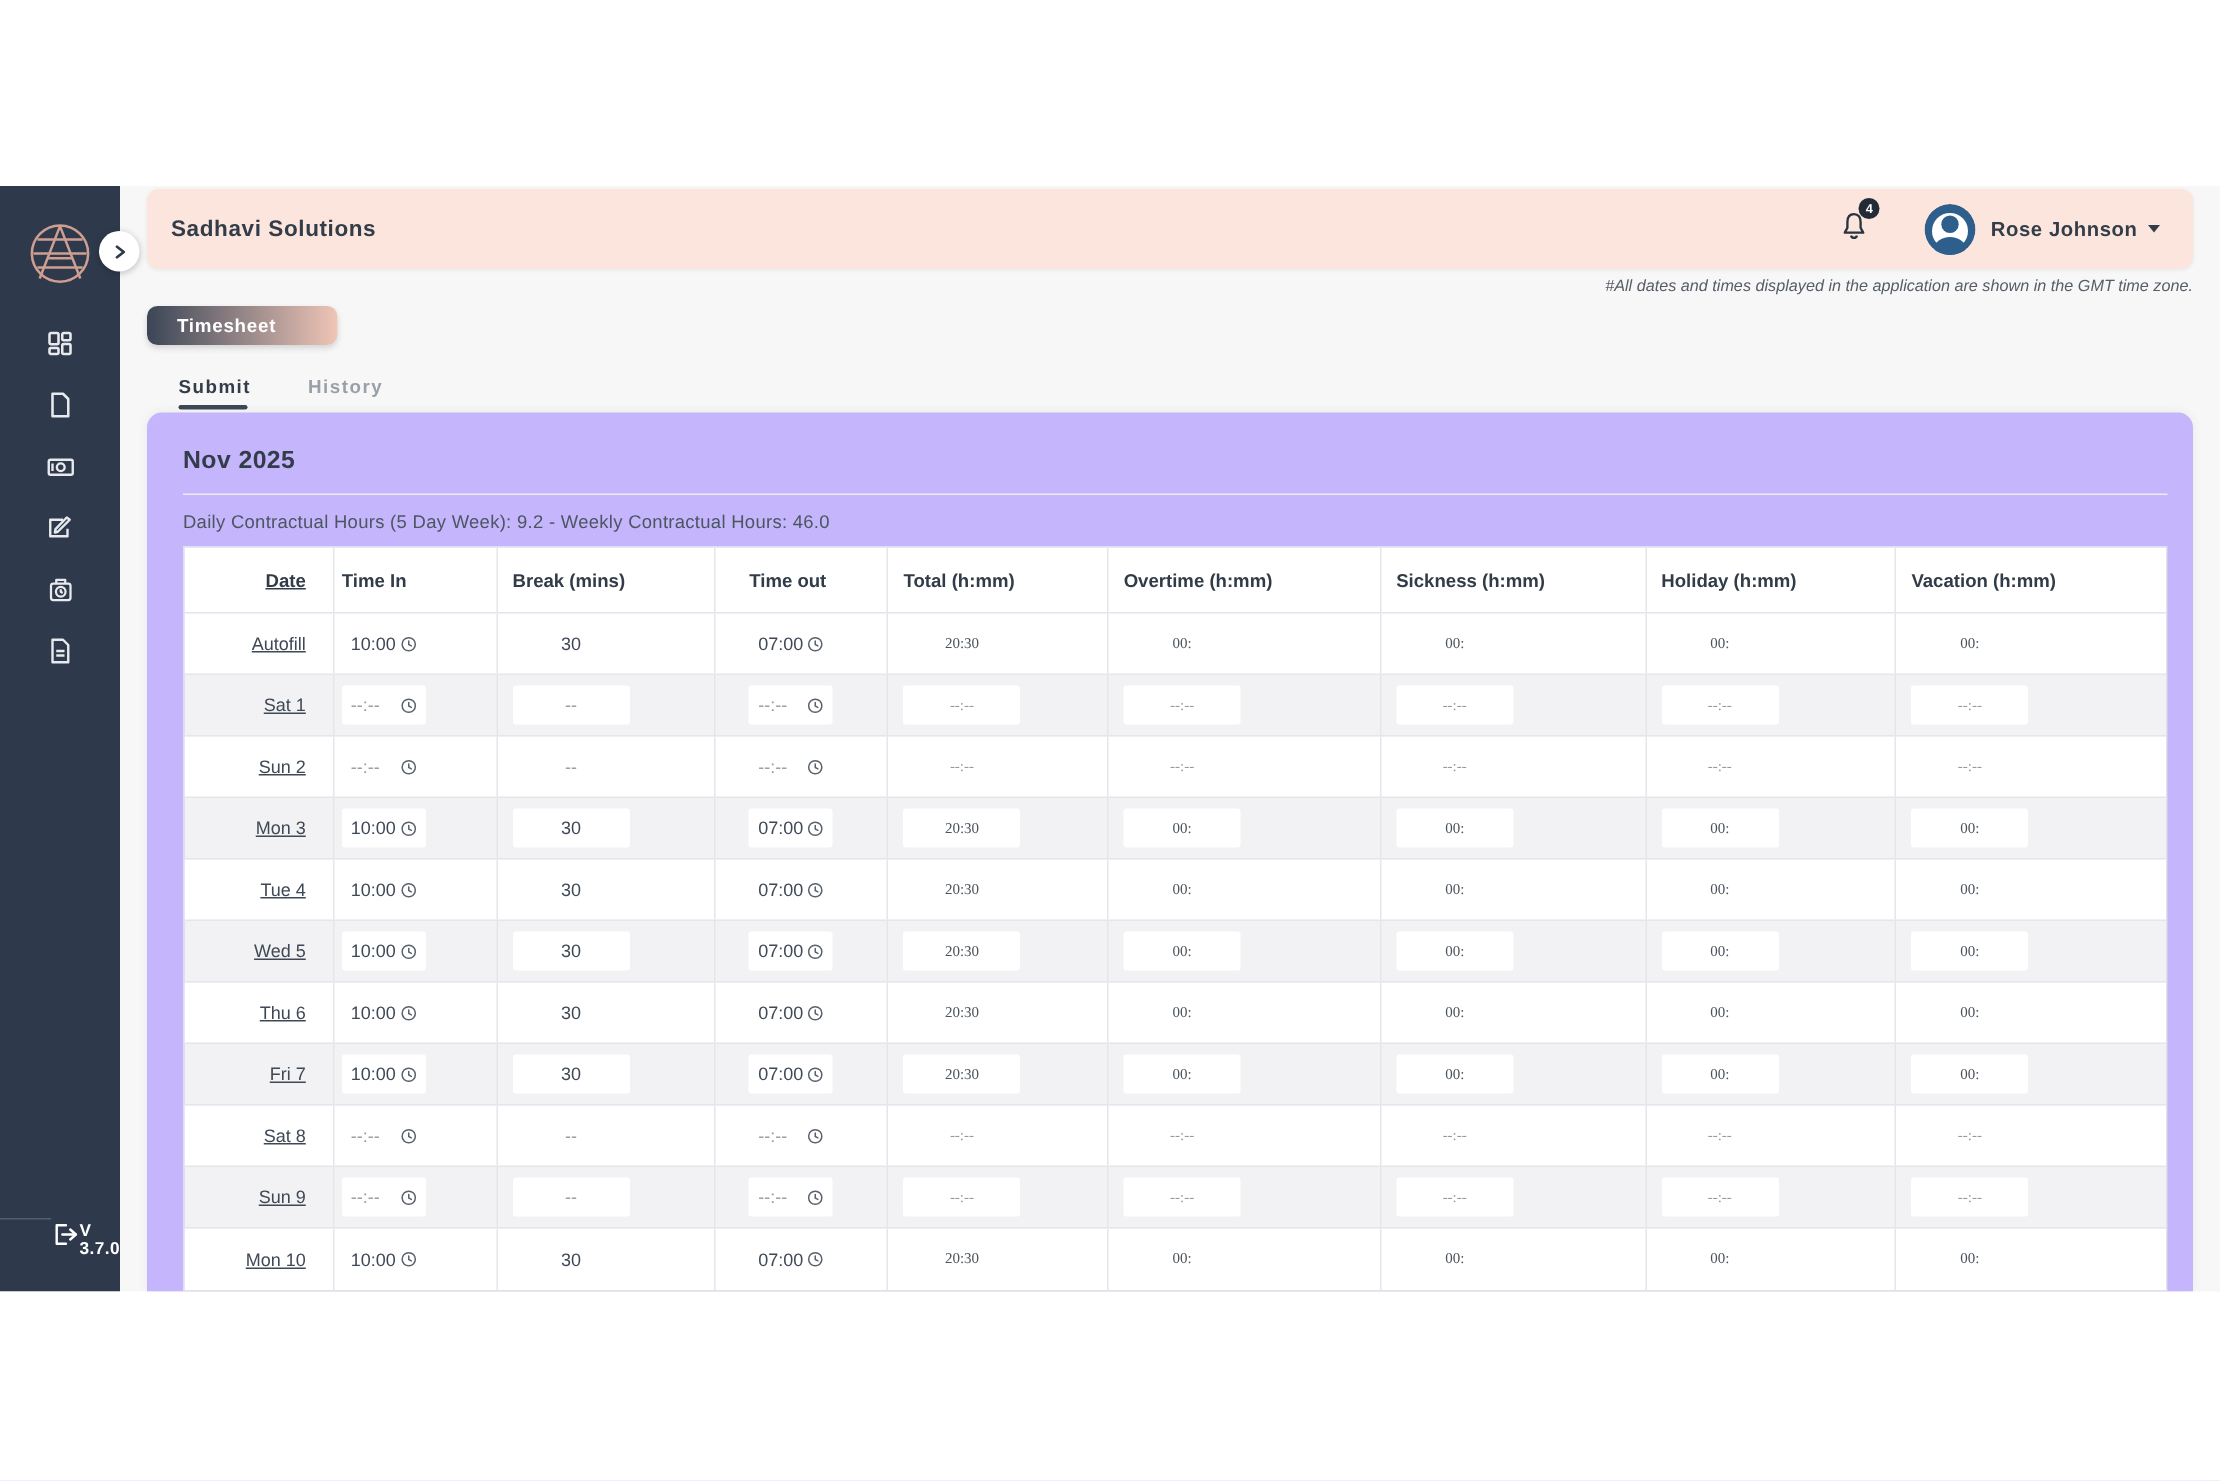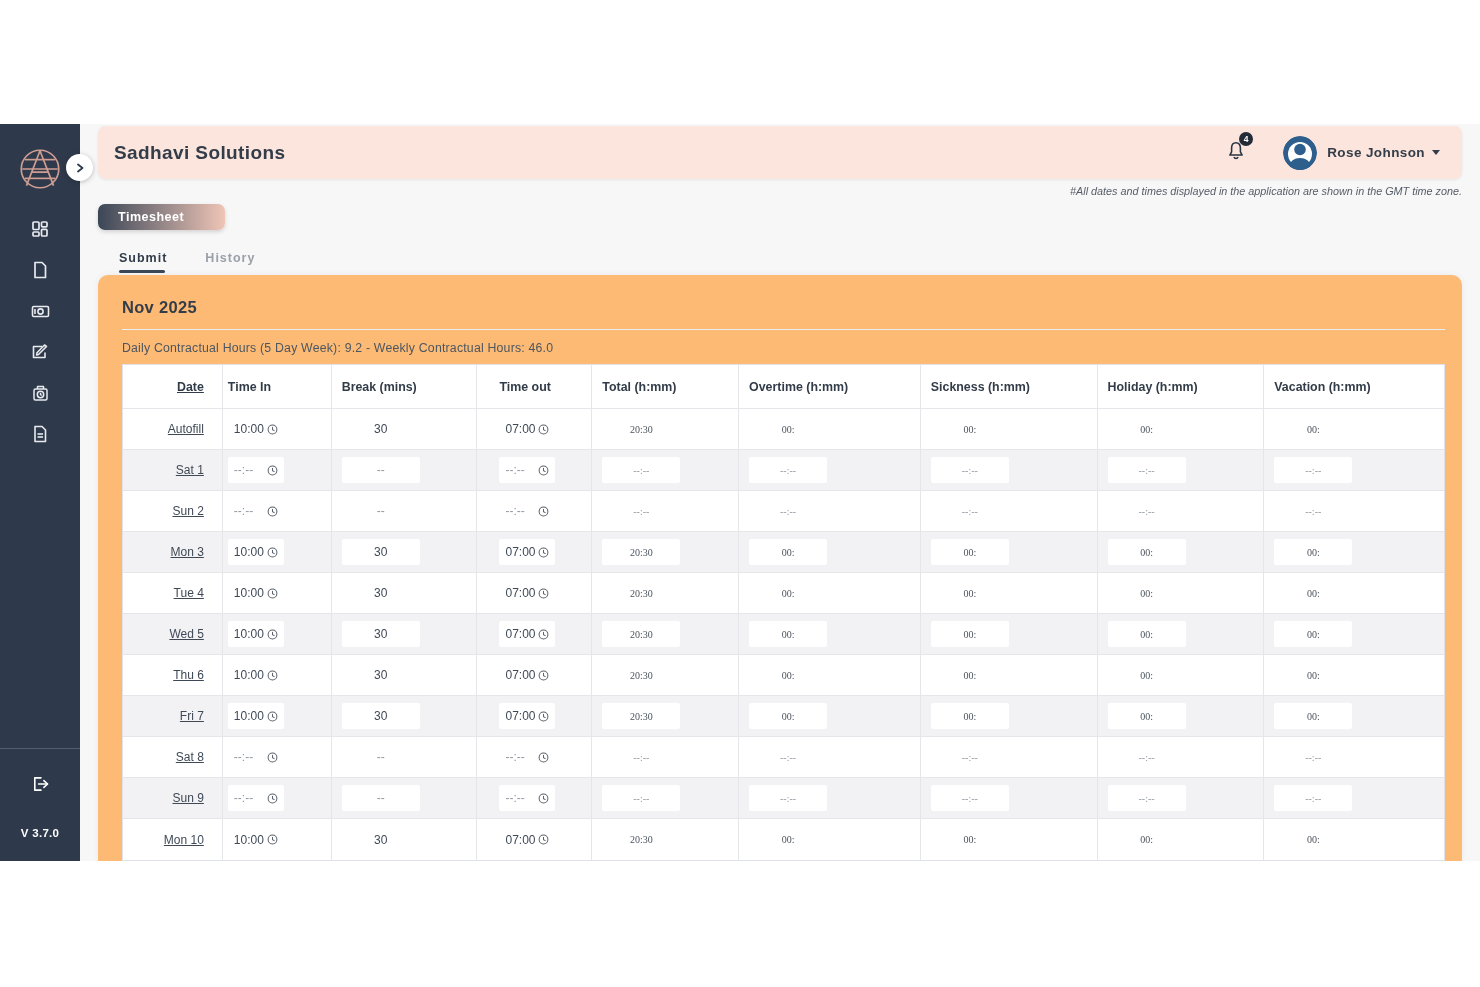--- a/index.html
+++ b/index.html
@@ -9,30 +9,30 @@
   .band { margin-top:124px; height:737px; display:flex; background:#f7f7f8; overflow:hidden; }
 
   
   .sidebar { width:80px; background:#2e3a4b; position:relative; display:flex; flex-direction:column; align-items:center; flex-shrink:0; }
   .logo { margin-top:20px; width:50px; height:50px; }
   .expand-btn { position:absolute; right:-13px; top:30px; width:27px; height:27px; border-radius:50%;
     background:#ffffff; box-shadow:0 1px 5px rgba(0,0,0,.25); display:flex; align-items:center; justify-content:center; cursor:pointer; z-index:5; }
   .nav { margin-top:26px; display:flex; flex-direction:column; gap:23px; align-items:center; }
   .nav-item { width:30px; height:18px; display:flex; align-items:center; justify-content:center; cursor:pointer; }
   .nav-item svg { stroke:#e8eaee; }
-  .side-bottom { margin-top:auto; width:100%; display:flex; flex-direction:column; align-items:center; padding-bottom:22px; }
+  .side-bottom { margin-top:auto; width:100%; display:flex; flex-direction:row; align-items:center; padding-bottom:22px; }
   .side-divider { width:100%; height:1px; background:rgba(255,255,255,.18); }
   .logout { margin-top:26px; cursor:pointer; }
   .version { margin-top:30px; color:#ffffff; font-weight:bold; font-size:11.5px; letter-spacing:.3px; }
 
   
   .main { flex:1; padding:0 18px; display:flex; flex-direction:column; min-width:0; }
   .topbar { margin-top:2px; height:64px; background:#fbe5dd; border-radius:8px; box-shadow:0 1px 3px rgba(0,0,0,.07);
     display:flex; align-items:center; padding:0 22px 0 16px; }
-  .company { font-weight:bold; font-size:19px; letter-spacing:.4px; color:#333d49; }
+  .company { font-weight:bold; font-size:15px; letter-spacing:.4px; color:#333d49; }
   .top-right { margin-left:auto; display:flex; align-items:center; }
   .bell-wrap { position:relative; cursor:pointer; margin-right:36px; }
   .badge { position:absolute; top:-7px; right:-6px; min-width:14px; height:14px; border-radius:50%;
     background:#232b37; color:#ffffff; font-size:8.5px; font-weight:bold; display:flex; align-items:center; justify-content:center; }
   .user { display:flex; align-items:center; cursor:pointer; }
   .avatar { width:34px; height:34px; margin-right:10px; }
   .user-name { font-weight:bold; font-size:13.5px; letter-spacing:.4px; color:#333d49; }
   .caret { margin-left:7px; width:0; height:0; border-left:4.5px solid transparent; border-right:4.5px solid transparent; border-top:5.5px solid #333d49; }
 
   .tz-note { margin-top:6px; text-align:right; font-style:italic; font-size:10.8px; color:#565d66; }
@@ -40,21 +40,21 @@
   .ts-btn { margin-top:7px; width:127px; height:31px; border:none; border-radius:7px; cursor:pointer;
     background:linear-gradient(90deg,#3b4656 0%, #8b7f82 45%, #efc5b6 100%);
     color:#ffffff; font-weight:bold; font-size:12.5px; letter-spacing:.5px; font-family:inherit;
     display:flex; align-items:center; padding-left:20px; box-shadow:0 2px 4px rgba(0,0,0,.15); }
 
   .tabs { margin-top:21px; margin-left:21px; display:flex; gap:38px; }
   .tab { font-size:12.5px; letter-spacing:1px; color:#9aa0a8; font-weight:bold; cursor:pointer; padding-bottom:8px; }
   .tab.active { color:#333d49; position:relative; }
   .tab.active::after { content:""; position:absolute; left:0; bottom:0; width:46px; height:3px; background:#3b4754; border-radius:2px; }
 
-  .card { margin-top:2px; background:#fdba74; border-radius:10px 10px 0 0; box-shadow:0 0 7px rgba(0,0,0,.06);
+  .card { margin-top:2px; background:#c4b5fd; border-radius:10px 10px 0 0; box-shadow:0 0 7px rgba(0,0,0,.06);
     padding:23px 17px 0 24px; flex:1; }
   .month-title { font-size:16.5px; font-weight:bold; letter-spacing:.3px; color:#333d49; padding-bottom:12px; border-bottom:1px solid #ecedef; }
   .contract-note { margin-top:11px; font-size:12.3px; color:#4c5661; letter-spacing:.2px; margin-bottom:9px; }
 
   
   .tbl { width:1323px; border:1px solid #dfe2e6; }
   .trow { display:flex; align-items:stretch; height:41px; border-bottom:1px solid #e4e6e9; background:#ffffff; }
   .trow:last-child { border-bottom:none; }
   .thead { height:44px; }
   #tbody .trow:nth-child(even) { background:#f2f2f4; }

